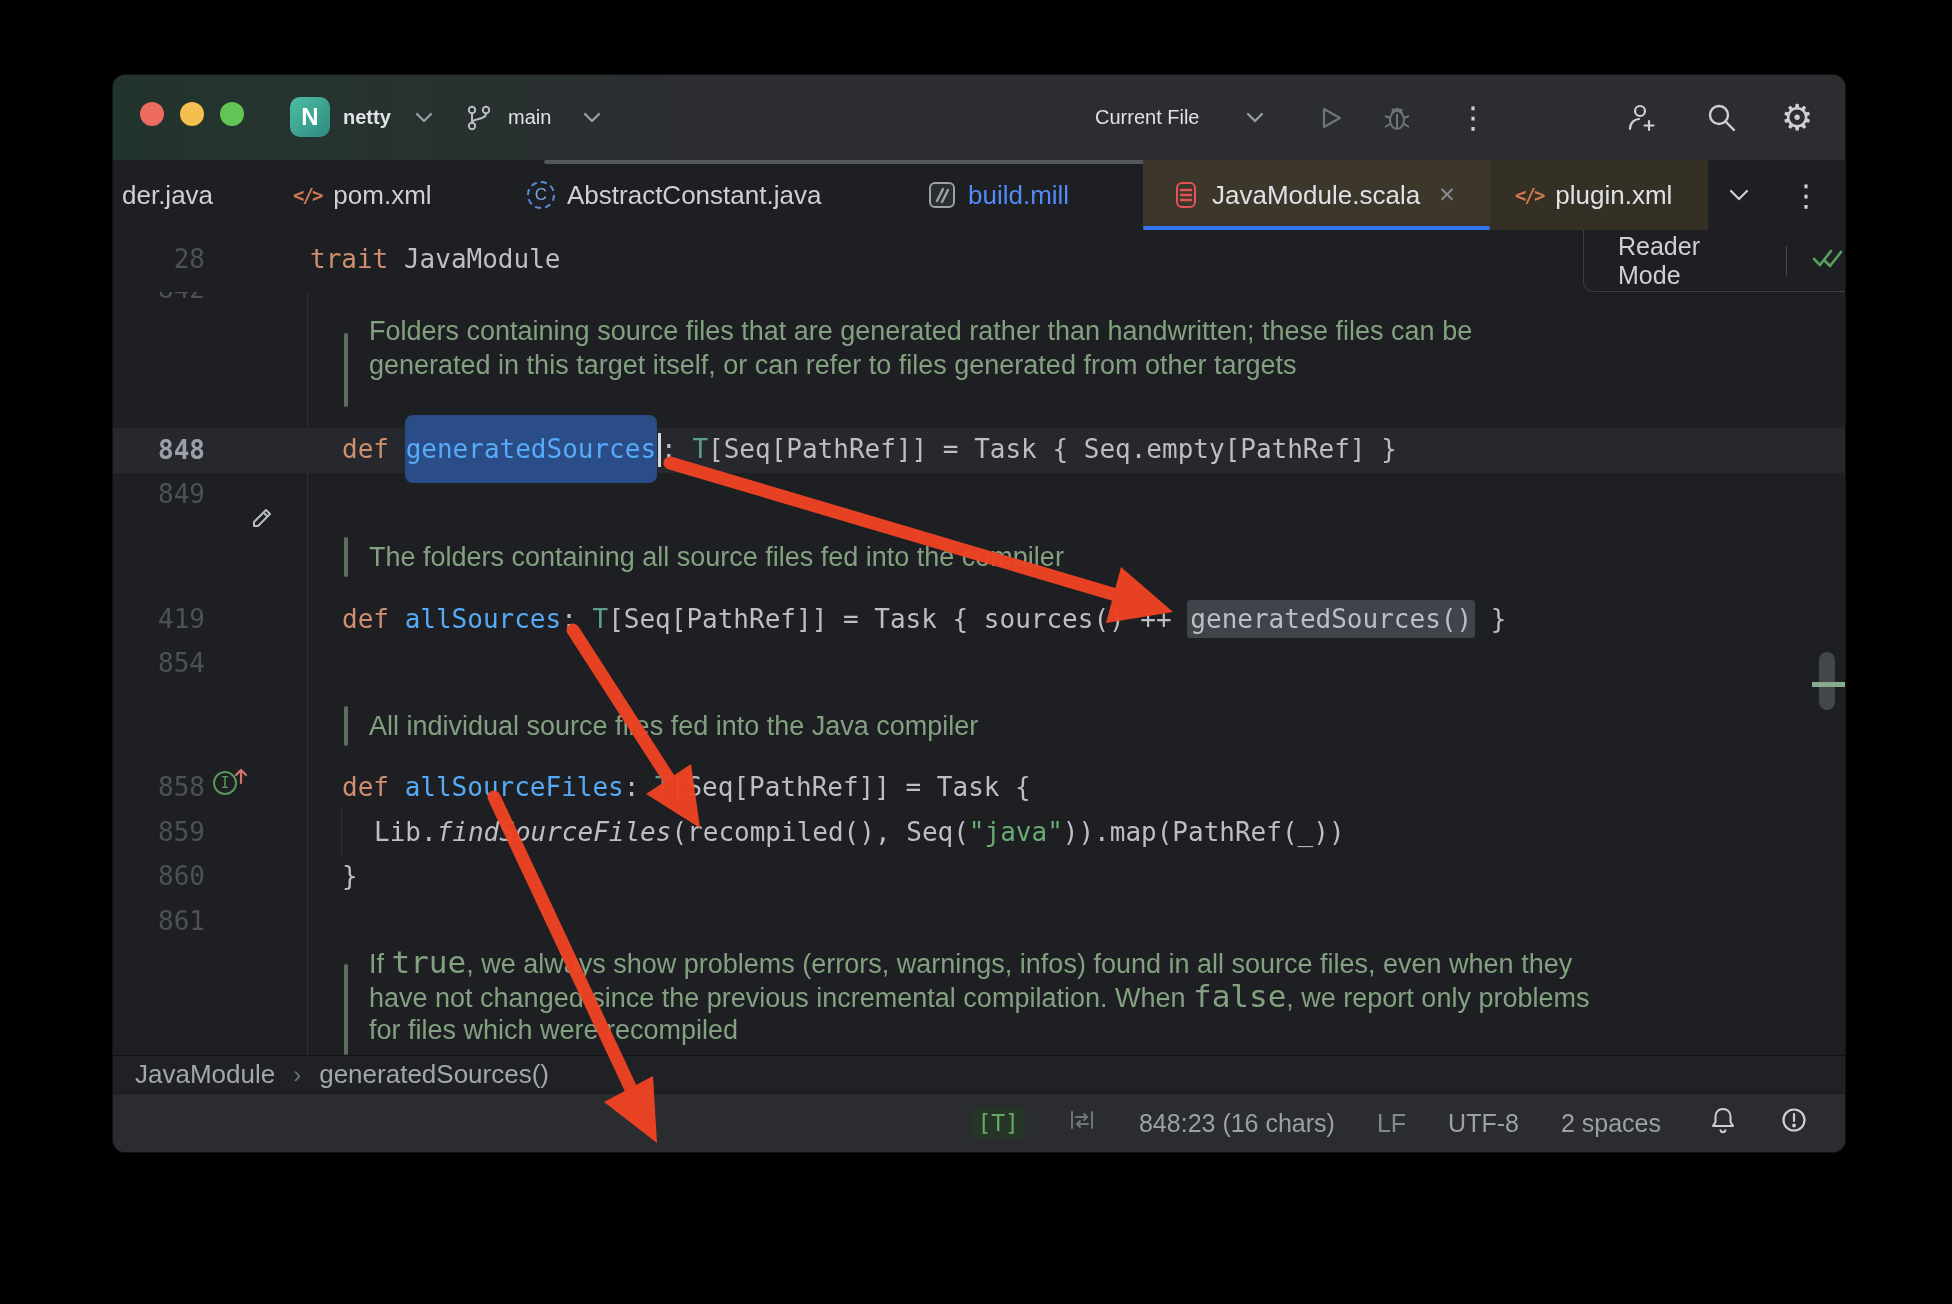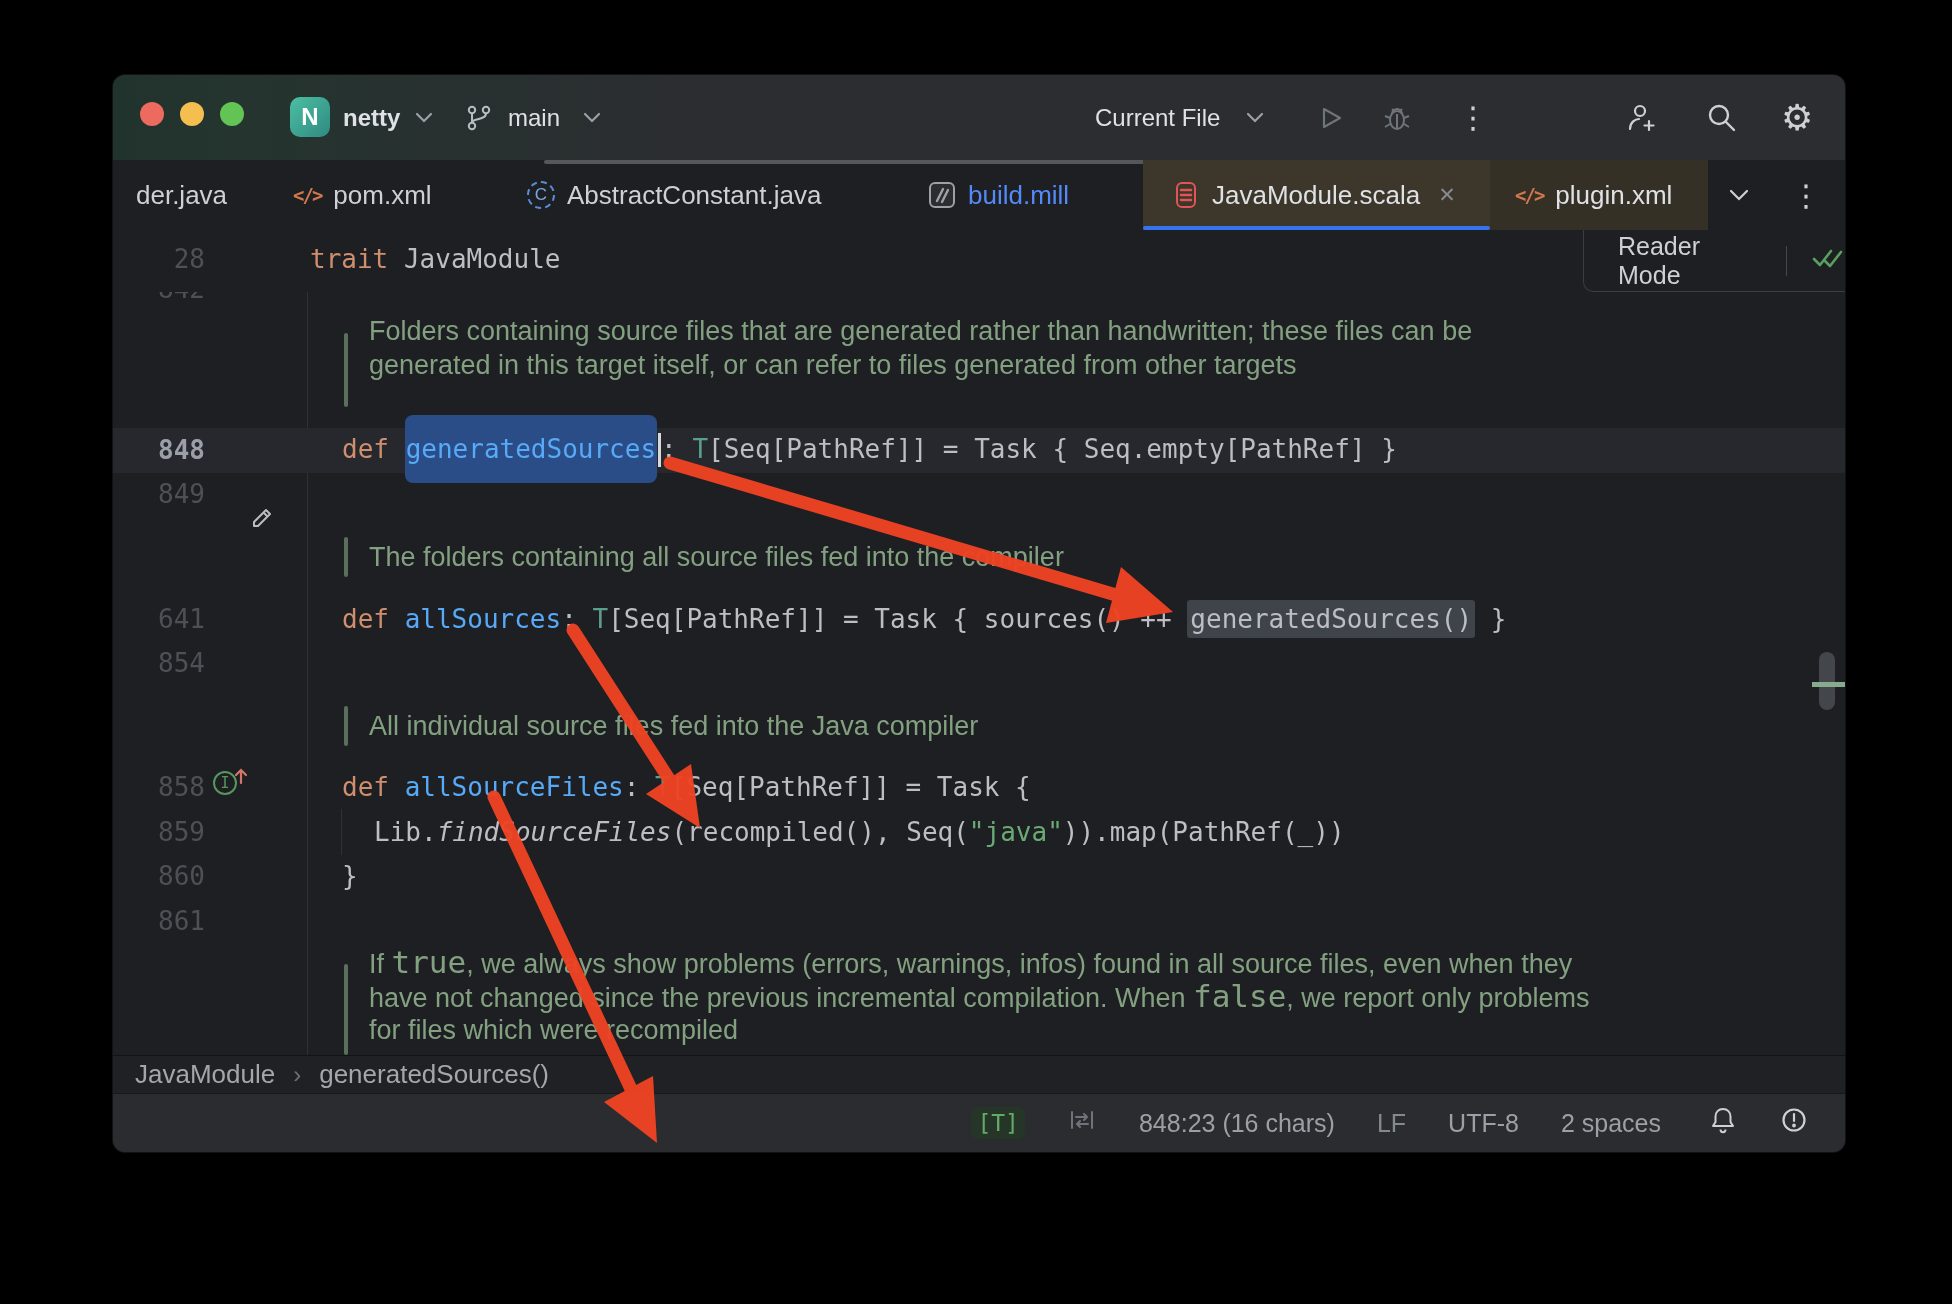--- a/index.html
+++ b/index.html
@@ -12,21 +12,21 @@
   .window{position:absolute;left:113px;top:75px;width:1732px;height:1077px;border-radius:12px;
           background:#1e1f22;overflow:hidden;box-shadow:0 0 0 1px rgba(255,255,255,0.07),0 30px 70px rgba(0,0,0,.65);}
 
   
   .titlebar{position:absolute;left:0;top:0;width:100%;height:85px;
             background:linear-gradient(90deg,#21332d 0px,#25342f 140px,#2b2d30 560px,#2b2d30 100%);}
   .tl{position:absolute;top:27px;width:24px;height:24px;border-radius:50%;}
   .badge{position:absolute;left:177px;top:22px;width:40px;height:40px;border-radius:10px;
          background:linear-gradient(135deg,#4cbfa3,#2f8a80);color:#fff;font-size:24px;font-weight:700;
          display:flex;align-items:center;justify-content:center;}
-  .tb-text{position:absolute;top:0;height:85px;display:flex;align-items:center;font-size:24px;color:#dfe1e5;font-weight:600;}
+  .tb-text{position:absolute;top:0;height:85px;display:flex;align-items:center;font-size:20px;color:#dfe1e5;font-weight:600;}
   .tb-dim{color:#dfe1e5;font-weight:400;}
   .chev svg{display:block;}
   .tb-icon{position:absolute;top:0;height:85px;display:flex;align-items:center;}
 
   
   .tabbar{position:absolute;left:0;top:85px;width:100%;height:70px;background:#1e1f22;}
   .tabstrip-scroll{position:absolute;left:431px;top:0;width:864px;height:4px;background:#54575c;border-radius:2px;}
   .tab{position:absolute;top:0;height:70px;display:flex;align-items:center;font-size:26px;color:#ced0d6;}
   .tab-active{background:#3c362b;color:#dfe1e5;}
   .tab-active .underline{position:absolute;left:0;right:0;bottom:0;height:4px;background:#3574f0;border-radius:2px;}
@@ -164,21 +164,21 @@
         </svg>
       </div>
       <div class="tb-text" style="left:1668px;font-size:36px;font-weight:400;color:#ced0d6">
         <span>⚙</span>
       </div>
     </div>
 
     <div class="tabbar">
       <div class="tabstrip-scroll"></div>
 
-      <div class="tab" style="left:0;width:150px;padding-left:23px">
+      <div class="tab" style="left:0;width:150px;padding-left:9px">
         <span>der.java</span>
       </div>
 
       <div class="tab" style="left:180px;width:190px">
         <span class="ticon xmlicon">
             <span>&lt;/&gt;</span>
           </span>
         <span>pom.xml</span>
       </div>
 
@@ -276,21 +276,21 @@
             <path d="M13.5 8.5l4 4"></path>
         </svg>
       </div>
 
       <div class="docbar" style="top:245px;height:40px"></div>
       <div class="row" style="top:243px">
         <span class="doc ui">The folders containing all source files fed into the compiler</span>
       </div>
 
       <div class="row" style="top:305px">
-        <span class="gnum">641</span>
+        <span class="gnum">419</span>
         <span class="code"><span class="kw">def</span><span> </span><span class="fn">allSources</span><span>: </span><span class="ty">T</span><span>[Seq[PathRef]] = Task { sources() ++ </span><span class="usage">generatedSources()</span><span> }</span></span>
       </div>
 
       <div class="row" style="top:349px">
         <span class="gnum">854</span>
       </div>
 
       <div class="docbar" style="top:414px;height:40px"></div>
       <div class="row" style="top:412px">
         <span class="doc ui">All individual source files fed into the Java compiler</span>

